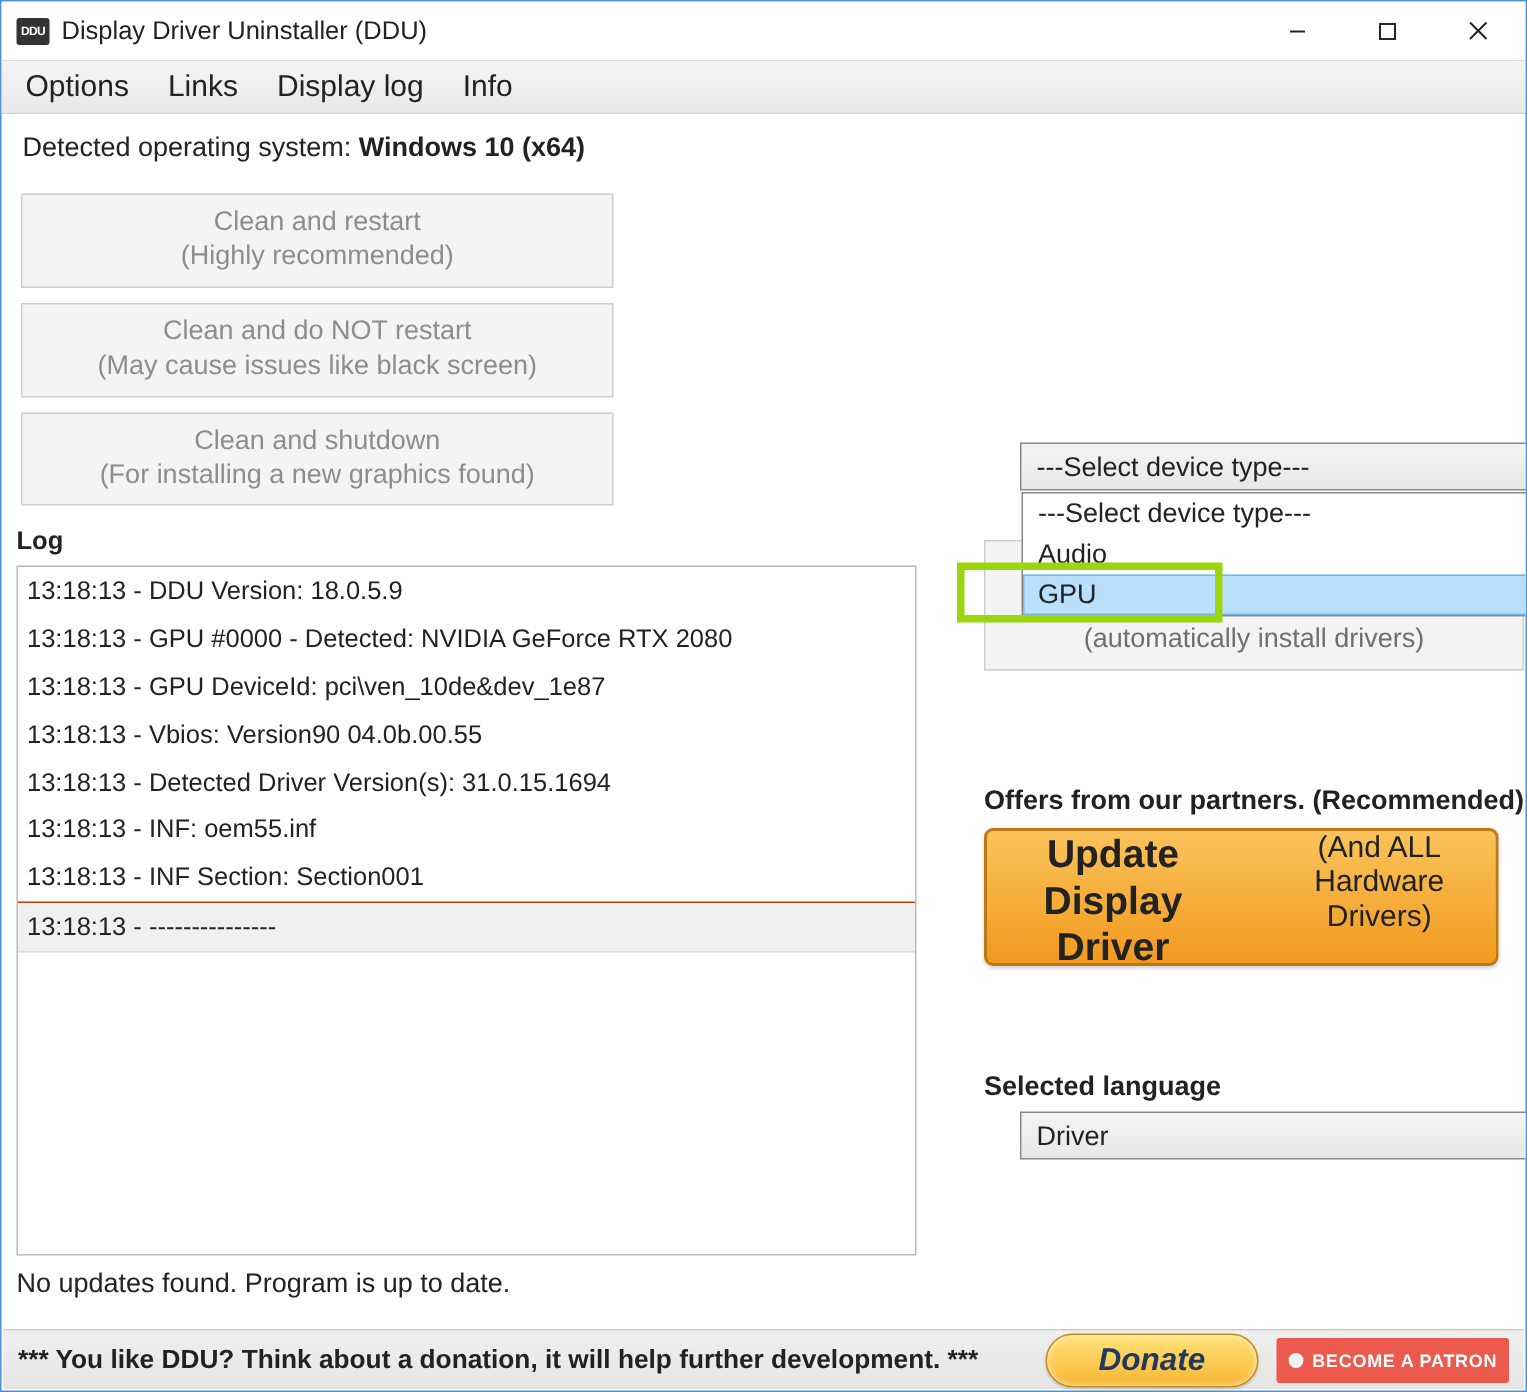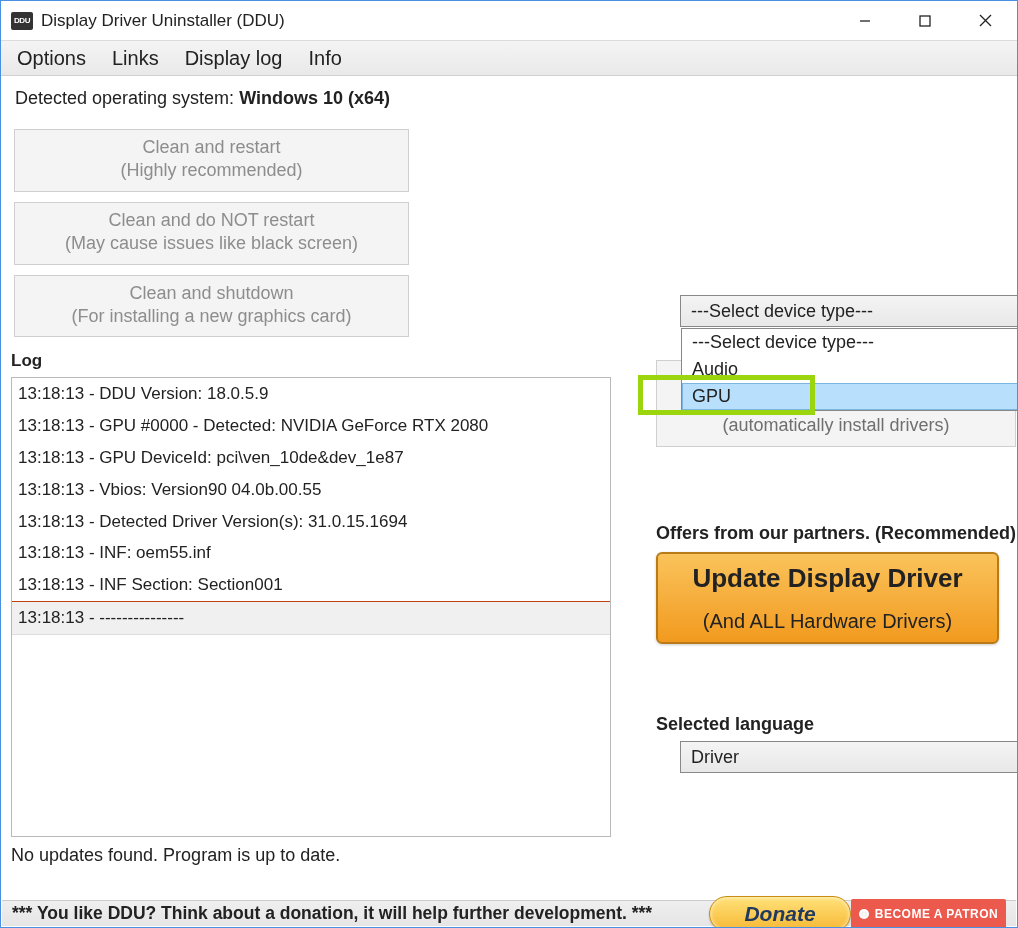--- a/index.html
+++ b/index.html
@@ -168,40 +168,41 @@
 
   .update-btn {
     width: 343px;
     height: 92px;
     border: 2px solid #b97b17;
     border-radius: 6px;
     background: linear-gradient(#fac35b, #f29a1f);
     text-align: center;
     color: #222;
     display: flex;
-    flex-direction: column;
+    flex-direction: row;
     justify-content: center;
     gap: 16px;
     box-shadow: 0 1px 3px rgba(0,0,0,0.2);
   }
   .update-btn .l1 { font-weight: bold; font-size: 26px; }
   .update-btn .l2 { font-size: 20px; }
 
   .lang-title { font-weight: bold; font-size: 18px; margin: 70px 0 6px 0; }
 
   
   .footer {
     position: absolute;
     left: 1px; right: 1px; bottom: 1px;
-    height: 26px;
+    height: 40px;
     background: linear-gradient(#efefef,#e5e5e5);
     border-top: 1px solid #ccc;
     display: flex;
     align-items: center;
     padding: 0 10px;
+    gap: 12px;
   }
   .footer-text { font-weight: bold; font-size: 17.5px; }
   .donate-pill {
     background: linear-gradient(#ffe27a, #f7b733);
     border: 1px solid #c88b14;
     border-radius: 26px;
     height: 36px;
     width: 142px;
     display: flex; align-items: center; justify-content: center;
     font-weight: bold; font-style: italic; font-size: 21px;
@@ -270,21 +271,21 @@
       <div class="big-button">
         <span>Clean and restart</span>
         <span class="sub">(Highly recommended)</span>
       </div>
       <div class="big-button">
         <span>Clean and do NOT restart</span>
         <span class="sub">(May cause issues like black screen)</span>
       </div>
       <div class="big-button">
         <span>Clean and shutdown</span>
-        <span class="sub">(For installing a new graphics card)</span>
+        <span class="sub">(For installing a new graphics found)</span>
       </div>
 
       <div class="log-title">Log</div>
       <div class="log-box">
         <div class="log-line">13:18:13 - DDU Version: 18.0.5.9</div>
         <div class="log-line">13:18:13 - GPU #0000 - Detected: NVIDIA GeForce RTX 2080</div>
         <div class="log-line">13:18:13 - GPU DeviceId: pci\ven_10de&amp;dev_1e87</div>
         <div class="log-line">13:18:13 - Vbios: Version90 04.0b.00.55</div>
         <div class="log-line">13:18:13 - Detected Driver Version(s): 31.0.15.1694</div>
         <div class="log-line">13:18:13 - INF: oem55.inf</div>

